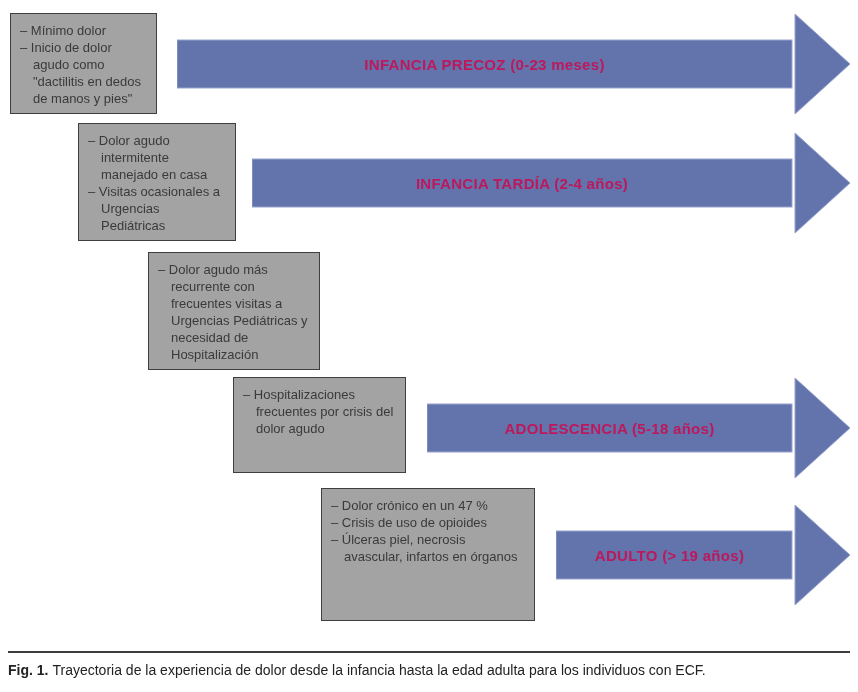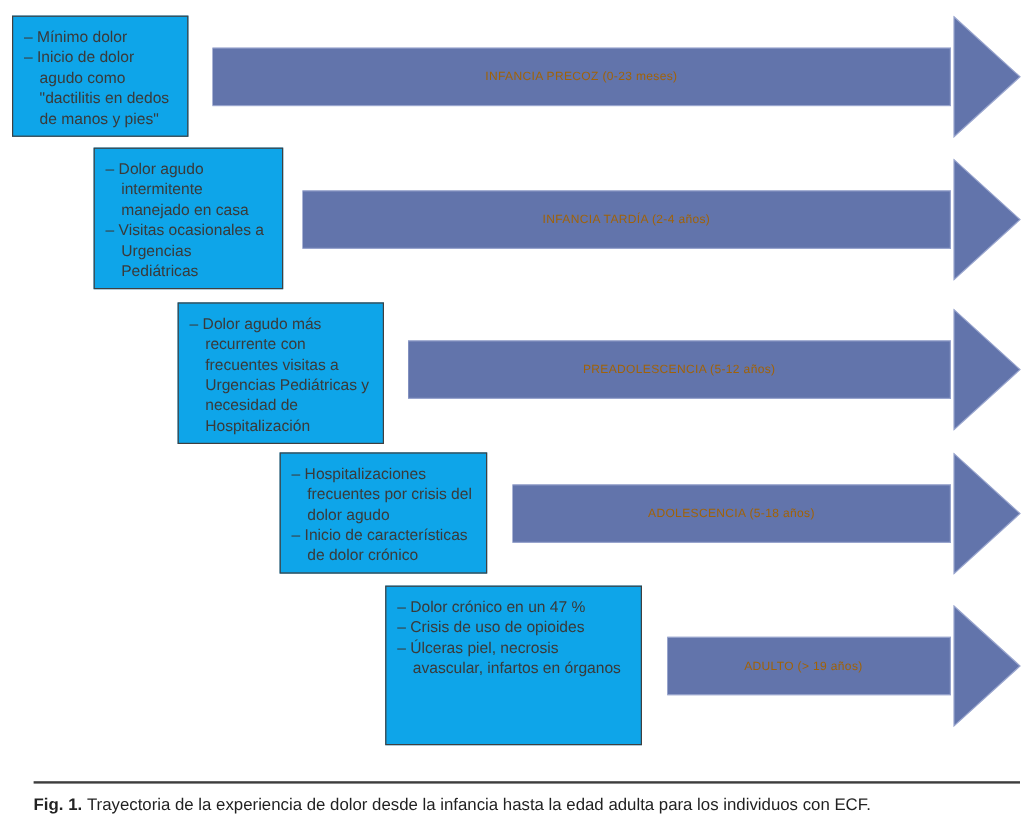--- a/index.html
+++ b/index.html
@@ -7,53 +7,52 @@
     position:relative;
     width:858px;height:692px;
     background:#ffffff;
     font-family:"Liberation Sans","DejaVu Sans",sans-serif;
     overflow:hidden;
   }
   .box{
     position:absolute;
     box-sizing:border-box;
     border:1.5px solid #3f3f3f;
-    background:#0ea5e9;
+    background:#a3a3a3;
     padding:8px 9px 6px 9px;
     color:#3a3a3a;
     font-size:13px;
     line-height:17px;
   }
   .bullet{
     padding-left:13px;
     text-indent:-13px;
   }
   .arrow{
     position:absolute;
     height:102px;
   }
   .arrow svg{display:block;}
   .arrow-label{
     position:absolute;
     top:27px;height:48px;left:0;
     display:flex;align-items:center;justify-content:center;
-    color:#a16207;
-    font-weight:normal;
-    font-size:10px;
+    color:#be185d;
+    font-weight:bold;
+    font-size:15px;
     letter-spacing:0.3px;
     white-space:nowrap;
   }
   .caption{
     position:absolute;
     left:8px;right:8px;top:651px;
     border-top:2px solid #3d3d3d;
     padding-top:9px;
     font-size:14px;
     color:#222222;
-    margin-left:20px;
   }
   .caption .fig-label{font-weight:bold;margin-right:4px;}
 </style>
 </head>
 <body>
 
 <div class="canvas">
 
   <div class="box" style="left:10px;top:13px;width:147px;min-height:99px">
     <div class="bullet">– Mínimo dolor</div>
@@ -75,31 +74,23 @@
     <svg width="599" height="102" viewBox="0 0 599 102">
       <rect x="0" y="27" width="540" height="48" fill="#6274ab" stroke="#98a4cd"></rect>
       <polygon points="543,1 598,51 543,101" fill="#6274ab" stroke="#98a4cd"></polygon>
     </svg>
     <div class="arrow-label" style="width:540px">INFANCIA TARDÍA (2-4 años)</div>
   </div>
 
   <div class="box" style="left:148px;top:252px;width:172px;min-height:115px">
     <div class="bullet">– Dolor agudo más recurrente con frecuentes visitas a Urgencias Pediátricas y necesidad de Hospitalización</div>
   </div>
-  <div class="arrow" style="left:340px;top:257px;width:511px">
-    <svg width="511" height="102" viewBox="0 0 511 102">
-      <rect x="0" y="27" width="452" height="48" fill="#6274ab" stroke="#98a4cd"></rect>
-      <polygon points="455,1 510,51 455,101" fill="#6274ab" stroke="#98a4cd"></polygon>
-    </svg>
-    <div class="arrow-label" style="width:452px">PREADOLESCENCIA (5-12 años)</div>
-  </div>
 
   <div class="box" style="left:233px;top:377px;width:173px;min-height:96px">
     <div class="bullet">– Hospitalizaciones frecuentes por crisis del dolor agudo</div>
-    <div class="bullet">– Inicio de características de dolor crónico</div>
   </div>
   <div class="arrow" style="left:427px;top:377px;width:424px">
     <svg width="424" height="102" viewBox="0 0 424 102">
       <rect x="0" y="27" width="365" height="48" fill="#6274ab" stroke="#98a4cd"></rect>
       <polygon points="368,1 423,51 368,101" fill="#6274ab" stroke="#98a4cd"></polygon>
     </svg>
     <div class="arrow-label" style="width:365px">ADOLESCENCIA (5-18 años)</div>
   </div>
 
   <div class="box" style="left:321px;top:488px;width:214px;min-height:133px">

